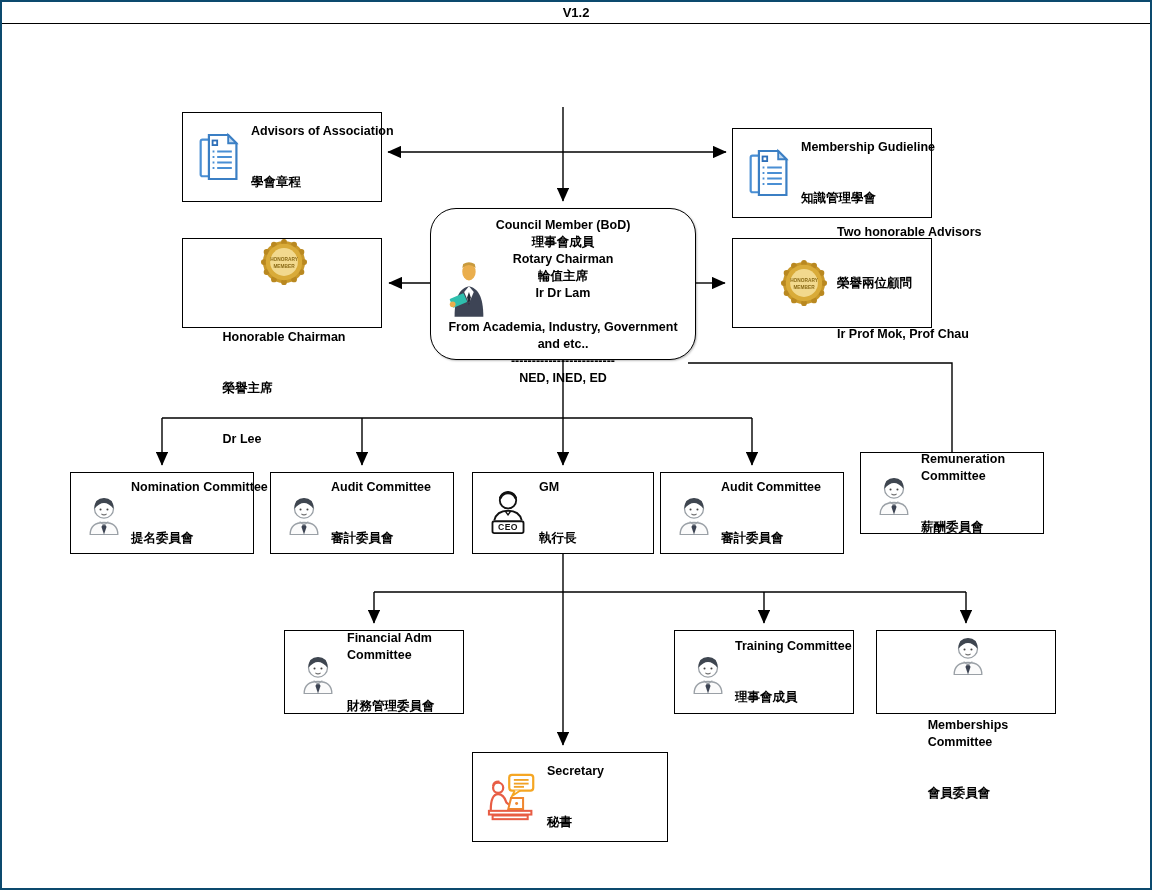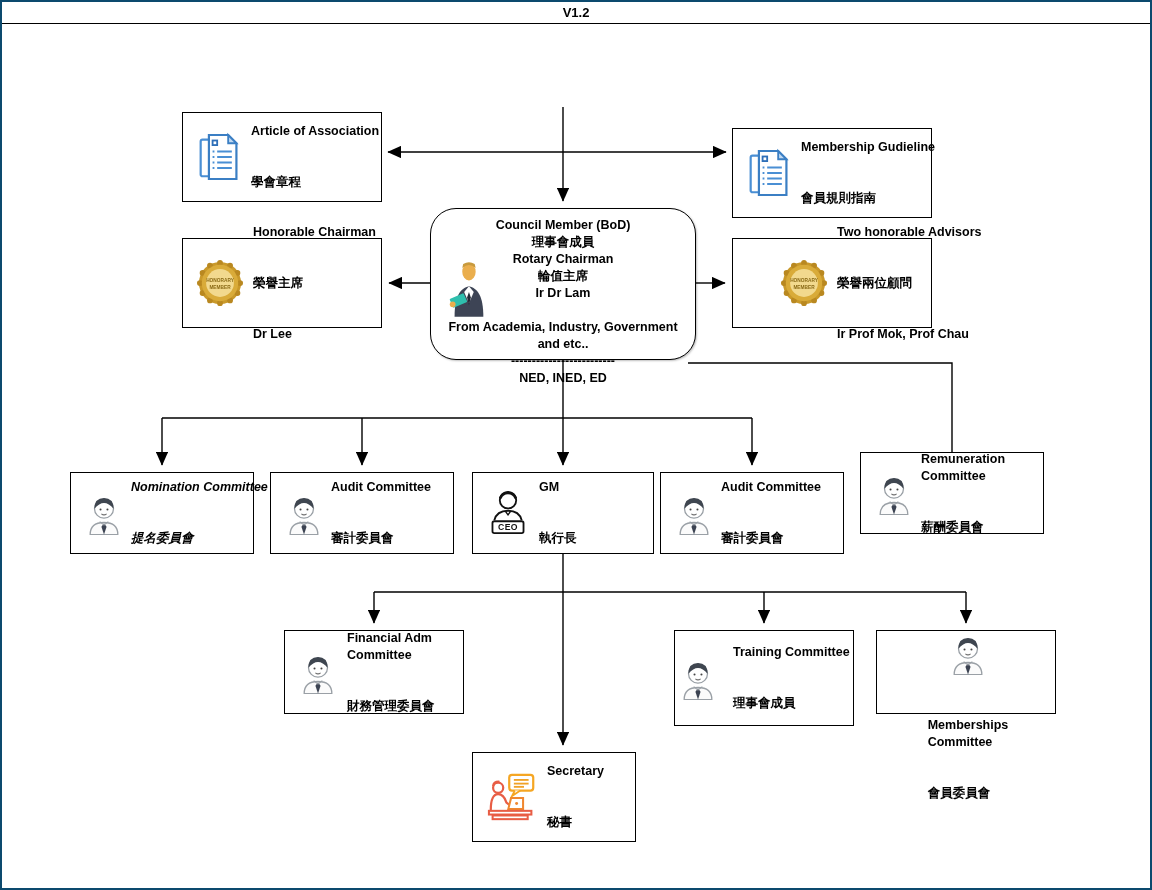--- a/index.html
+++ b/index.html
@@ -84,21 +84,21 @@
           <line x1="17" y1="27" x2="19" y2="27"></line>
             <line x1="22" y1="27" x2="38" y2="27"></line>
           <line x1="17" y1="33" x2="19" y2="33"></line>
             <line x1="22" y1="33" x2="38" y2="33"></line>
           <line x1="17" y1="39" x2="19" y2="39"></line>
             <line x1="22" y1="39" x2="38" y2="39"></line>
         </g>
       </svg>
     </span>
     <div class="txt">
-      <div>Article of Association</div>
+      <div>Advisors of Association</div>
       <div>學會章程</div>
     </div>
   </div>
 
   <div class="node" style="left:730px;top:126px;width:200px;height:90px;">
     <span class="icon">
       <svg width="44" height="52" viewBox="0 0 48 54">
         <rect x="4" y="8" width="28" height="40" rx="2" fill="#fff" stroke="#4a8fd4" stroke-width="2.4"></rect>
         <path d="M13,3 h21 l9,9 v39 h-30 z" fill="#fff" stroke="#3b7fc4" stroke-width="2.4"></path>
         <path d="M34,3 l9,9 h-9 z" fill="#bfd9f2" stroke="#3b7fc4" stroke-width="2"></path>
@@ -110,21 +110,21 @@
             <line x1="22" y1="27" x2="38" y2="27"></line>
           <line x1="17" y1="33" x2="19" y2="33"></line>
             <line x1="22" y1="33" x2="38" y2="33"></line>
           <line x1="17" y1="39" x2="19" y2="39"></line>
             <line x1="22" y1="39" x2="38" y2="39"></line>
         </g>
       </svg>
     </span>
     <div class="txt">
       <div>Membership Gudieline</div>
-      <div>會員規則指南</div>
+      <div>知識管理學會</div>
     </div>
   </div>
 
   <div class="node council" style="left:428px;top:206px;width:266px;height:152px;">
     <span class="icon">
       <svg width="46" height="56" viewBox="0 0 48 58">
         <ellipse cx="25" cy="11" rx="7" ry="9" fill="#eaae4d"></ellipse>
         <path d="M18,7 q7,-6 14,0 l-1,-4 q-6,-4 -12,0 z" fill="#c89a3d"></path>
         <path d="M10,58 C10,36 16,28 25,26 C34,28 40,36 40,58 Z" fill="#3d4455"></path>
         <polygon points="25,26 20,32 25,44 30,32" fill="#fff"></polygon>
@@ -138,21 +138,21 @@
     <div class="cline">Rotary Chairman</div>
     <div class="cline">輪值主席</div>
     <div class="cline">Ir Dr Lam</div>
     <div class="cline"></div>
     <div class="cline">From Academia, Industry, Government</div>
     <div class="cline">and etc..</div>
     <div class="cline">-------------------------</div>
     <div class="cline">NED, INED, ED</div>
   </div>
 
-  <div class="node" style="left:180px;top:236px;width:200px;height:90px;">
+  <div class="node" style="left:180px;top:236px;width:200px;height:90px;flex-direction:column;">
     <span class="icon">
       <svg width="46" height="46" viewBox="0 0 48 48">
         <circle cx="24" cy="24" r="22" fill="#c9992a"></circle>
         <g fill="#b98820">
           <circle cx="24" cy="3" r="3"></circle>
             <circle cx="34.5" cy="5.8" r="3"></circle>
             <circle cx="42.2" cy="13.5" r="3"></circle>
           <circle cx="45" cy="24" r="3"></circle>
             <circle cx="42.2" cy="34.5" r="3"></circle>
             <circle cx="34.5" cy="42.2" r="3"></circle>
@@ -200,21 +200,21 @@
         <text class="medal-txt" x="24" y="30" text-anchor="middle">MEMBER</text>
       </svg>
     </span>
     <div class="txt">
       <div>Two honorable Advisors</div>
       <div>榮譽兩位顧問</div>
       <div>Ir Prof Mok, Prof Chau</div>
     </div>
   </div>
 
-  <div class="node" style="left:68px;top:470px;width:184px;height:82px;gap:8px;font-style:italic;">
+  <div class="node" style="left:68px;top:470px;width:184px;height:82px;gap:8px;">
     <span class="icon">
       <svg width="38" height="44" viewBox="0 0 44 50">
         <path d="M6,50 C6,40 12,36 22,36 C32,36 38,40 38,50 Z" fill="#fbfbfb" stroke="#9aa0a6" stroke-width="1.5"></path>
         <polygon points="22,37 19,41 22,50 25,41" fill="#3c4352"></polygon>
         <path d="M17,35 l5,4 l5,-4" fill="none" stroke="#9aa0a6" stroke-width="1.3"></path>
         <circle cx="22" cy="20" r="11" fill="#fff" stroke="#9aa0a6" stroke-width="1.5"></circle>
         <path d="M10.8,20 Q11,7.5 22,7.5 Q33,7.5 33.2,20 Q27.5,13.5 22,13.5 Q16.5,13.5 10.8,20 Z" fill="#3f4650"></path>
         <circle cx="18" cy="21" r="1.2" fill="#444"></circle>
         <circle cx="26" cy="21" r="1.2" fill="#444"></circle>
         <path d="M19,26 q3,2.4 6,0" fill="none" stroke="#666" stroke-width="1.2"></path>
@@ -314,21 +314,21 @@
         <path d="M19,26 q3,2.4 6,0" fill="none" stroke="#666" stroke-width="1.2"></path>
       </svg>
     </span>
     <div class="txt">
       <div>Financial Adm
 Committee</div>
       <div>財務管理委員會</div>
     </div>
   </div>
 
-  <div class="node" style="left:672px;top:628px;width:180px;height:96px;gap:16px;padding-left:4px;">
+  <div class="node" style="left:672px;top:628px;width:180px;height:84px;gap:8px;padding-left:14px;">
     <span class="icon">
       <svg width="38" height="44" viewBox="0 0 44 50">
         <path d="M6,50 C6,40 12,36 22,36 C32,36 38,40 38,50 Z" fill="#fbfbfb" stroke="#9aa0a6" stroke-width="1.5"></path>
         <polygon points="22,37 19,41 22,50 25,41" fill="#3c4352"></polygon>
         <path d="M17,35 l5,4 l5,-4" fill="none" stroke="#9aa0a6" stroke-width="1.3"></path>
         <circle cx="22" cy="20" r="11" fill="#fff" stroke="#9aa0a6" stroke-width="1.5"></circle>
         <path d="M10.8,20 Q11,7.5 22,7.5 Q33,7.5 33.2,20 Q27.5,13.5 22,13.5 Q16.5,13.5 10.8,20 Z" fill="#3f4650"></path>
         <circle cx="18" cy="21" r="1.2" fill="#444"></circle>
         <circle cx="26" cy="21" r="1.2" fill="#444"></circle>
         <path d="M19,26 q3,2.4 6,0" fill="none" stroke="#666" stroke-width="1.2"></path>
@@ -353,21 +353,21 @@
         <path d="M19,26 q3,2.4 6,0" fill="none" stroke="#666" stroke-width="1.2"></path>
       </svg>
     </span>
     <div class="txt">
       <div>Memberships
 Committee</div>
       <div>會員委員會</div>
     </div>
   </div>
 
-  <div class="node" style="left:470px;top:750px;width:164px;height:90px;">
+  <div class="node" style="left:470px;top:750px;width:196px;height:90px;">
     <span class="icon">
       <svg width="50" height="48" viewBox="0 0 54 52">
         <rect x="24" y="2" width="26" height="17" rx="3" fill="#fff" stroke="#f5a623" stroke-width="2.4"></rect>
         <path d="M30,19 l-3,6 l9,-6" fill="#fff" stroke="#f5a623" stroke-width="2"></path>
         <g stroke="#f0a227" stroke-width="2">
           <line x1="29" y1="7.5" x2="45" y2="7.5"></line>
           <line x1="29" y1="11.5" x2="45" y2="11.5"></line>
           <line x1="29" y1="15" x2="40" y2="15"></line>
         </g>
         <circle cx="12" cy="16" r="5.5" fill="#fff" stroke="#e85d45" stroke-width="2.4"></circle>

